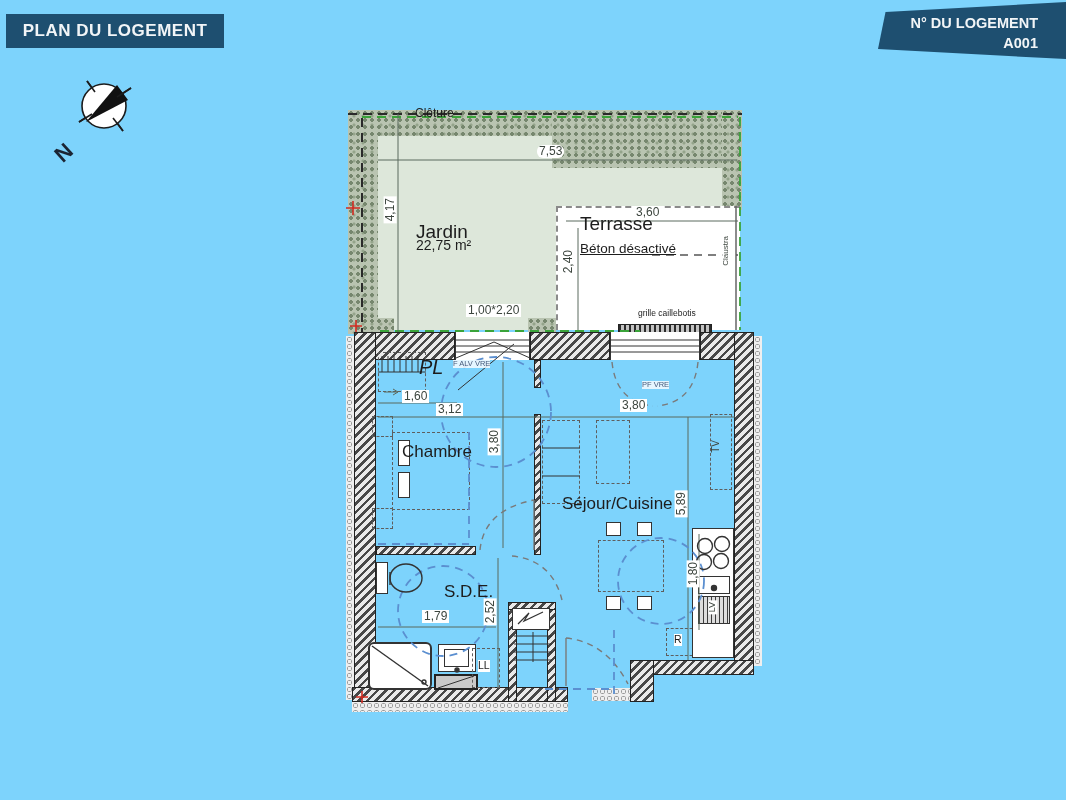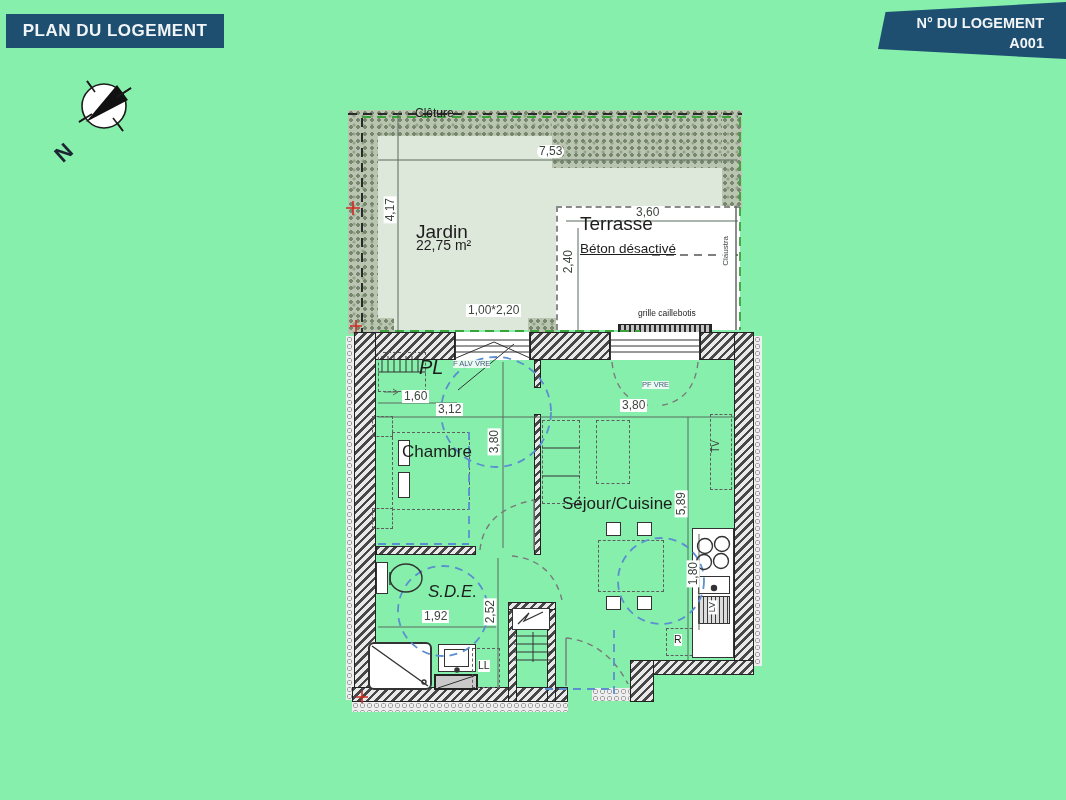--- a/index.html
+++ b/index.html
@@ -1,26 +1,26 @@
 <!DOCTYPE html>
 <html><head>
 <meta charset="utf-8">
 <style>
   html,body{margin:0;padding:0;background:#fff;}
   body{font-family:"Liberation Sans",sans-serif;}
-  #canvas{position:relative;width:1066px;height:800px;background:#86efac;overflow:hidden;}
+  #canvas{position:relative;width:1066px;height:800px;background:#7dd3fc;overflow:hidden;}
   .abs{position:absolute;}
   
   .banner{background:#1e4f70;color:#f2f5f7;}
   #banner-left{left:6px;top:14px;width:218px;height:34px;display:flex;align-items:center;justify-content:center;
     font-size:17px;font-weight:600;letter-spacing:.5px;}
   #banner-right{left:878px;top:2px;width:188px;height:62px;
     clip-path:polygon(4% 16%,100% 0%,100% 92%,0% 76%);
     display:flex;flex-direction:column;justify-content:center;align-items:flex-end;
-    padding-right:0;box-sizing:border-box;font-size:14.5px;font-weight:600;line-height:1.4;}
+    padding-right:6px;box-sizing:border-box;font-size:14.5px;font-weight:600;line-height:1.4;}
   #banner-right span{padding-right:22px;}
   
   .garden{background:#dde7da;}
   .hedge{background-color:#b9c4b1;
     background-image:radial-gradient(circle at 3px 3px,#76876e 1.6px,transparent 2.1px),
                      radial-gradient(circle at 6px 6px,#94a48b 1.3px,transparent 1.8px);
     background-size:7px 7px,9px 9px;}
   .terrace{background:#fff;border-top:2px dashed #8a8a8a;border-left:2px dashed #8a8a8a;box-sizing:border-box;}
   .wall{background:repeating-linear-gradient(135deg,#474747 0 2.5px,#e9e9e9 2.5px 6px);
     border:1px solid #222;box-sizing:border-box;}
@@ -232,20 +232,20 @@
   <span class="abs lbl tiny z5" style="left:642px;top:355px;font-size:7.5px;margin-top:26px;">PF VRE</span>
   <span class="abs dim" style="left:402px;top:390px;">1,60</span>
   <span class="abs dim" style="left:436px;top:403px;">3,12</span>
   <span class="abs dim" style="left:620px;top:399px;">3,80</span>
   <span class="abs vdim" style="left:488px;top:428px;">3,80</span>
   <span class="abs lbl z5" style="left:402px;top:443px;font-size:17px;">Chambre</span>
   <span class="abs lbl z5" style="left:562px;top:495px;font-size:17px;">Séjour/Cuisine</span>
   <span class="abs vdim" style="left:675px;top:490px;">5,89</span>
   <span class="abs vdim" style="left:687px;top:560px;">1,80</span>
   <span class="abs vdim" style="left:711px;top:438px;font-size:10px;background:transparent;">TV</span>
-  <span class="abs lbl z5" style="left:428px;top:583px;font-size:17px;font-style:italic;">S.D.E.</span>
-  <span class="abs dim" style="left:422px;top:610px;">1,92</span>
+  <span class="abs lbl z5" style="left:444px;top:583px;font-size:17px;">S.D.E.</span>
+  <span class="abs dim" style="left:422px;top:610px;">1,79</span>
   <span class="abs vdim" style="left:484px;top:598px;">2,52</span>
   <span class="abs lbl z5" style="left:478px;top:660px;font-size:10.5px;background:#fff;">LL</span>
   <span class="abs vdim" style="left:708px;top:600px;font-size:9px;">LV</span>
   <span class="abs lbl z5" style="left:674px;top:634px;font-size:10.5px;background:#fff;">R</span>
 
 </div>
 
 </body></html>

